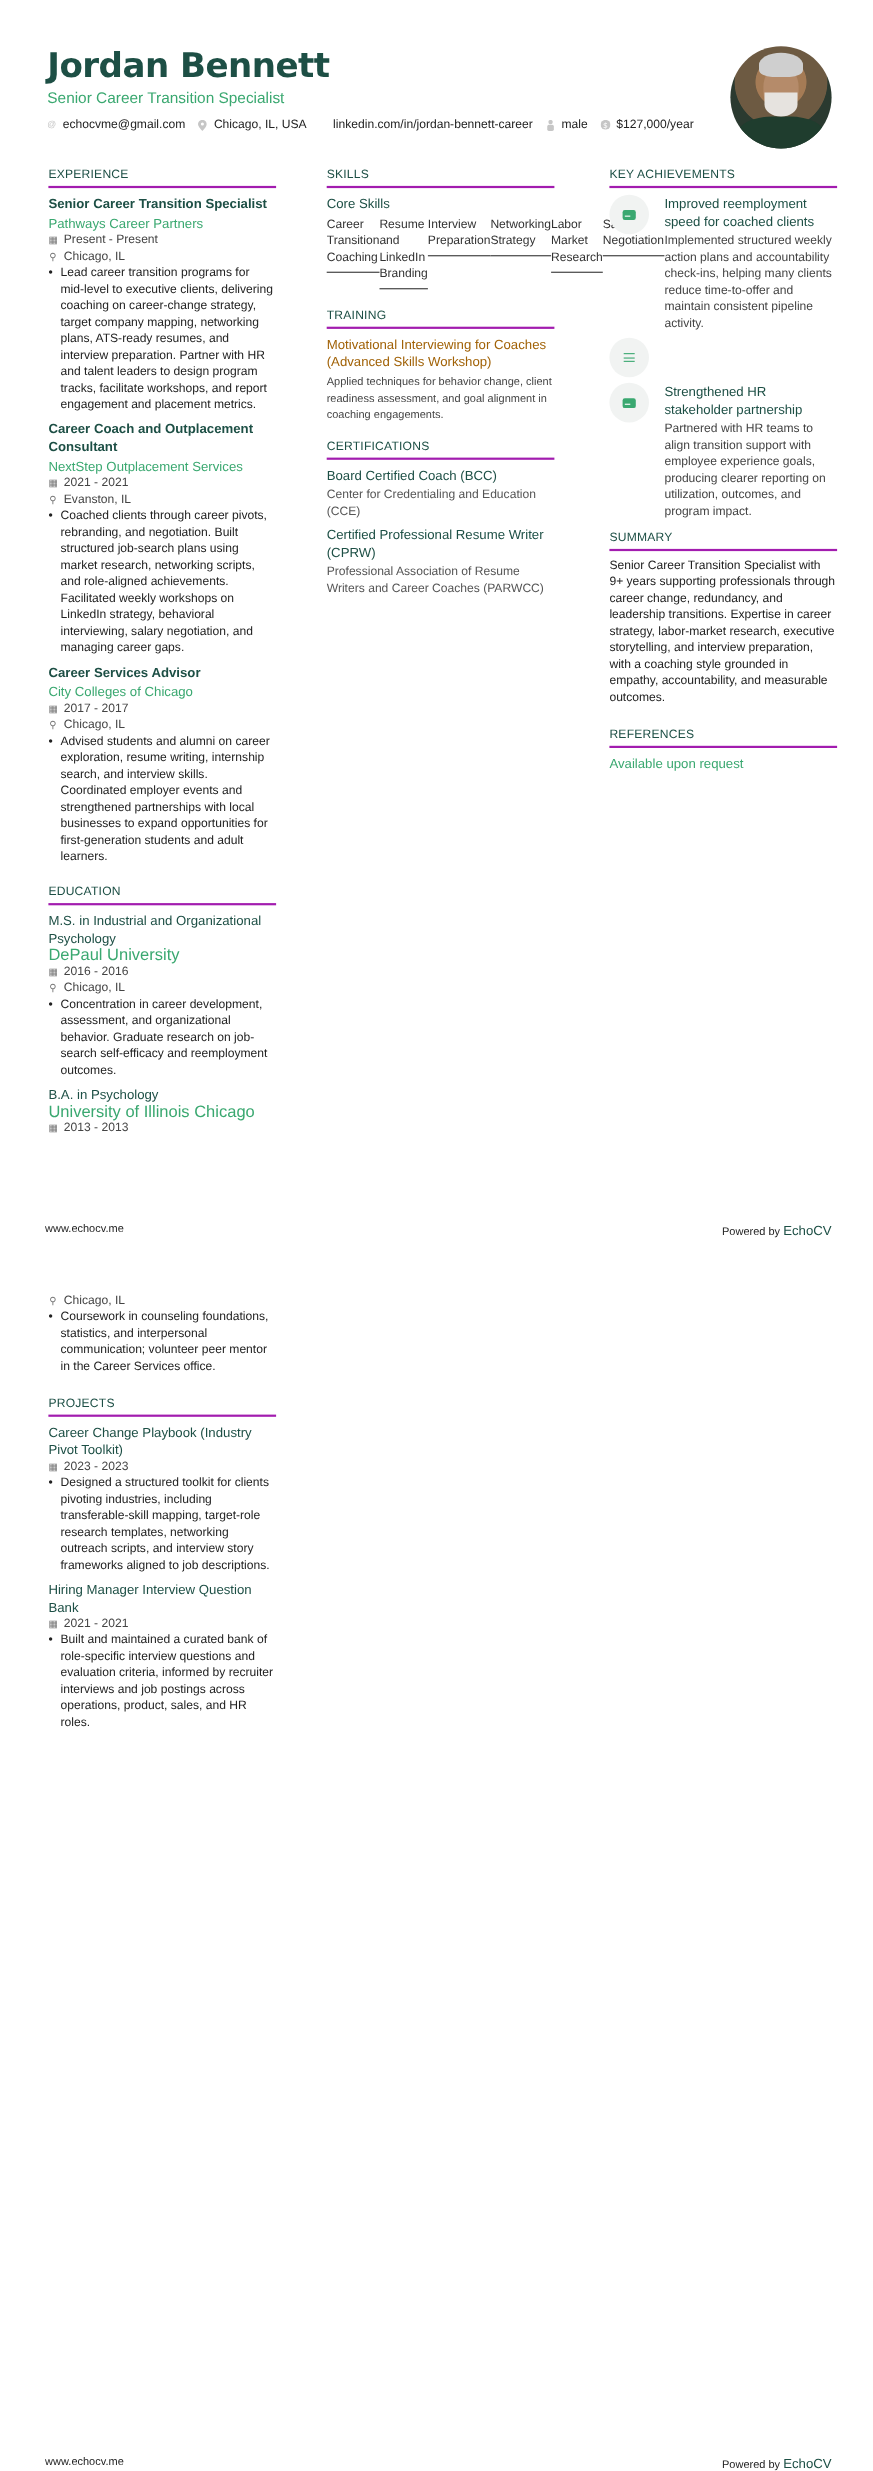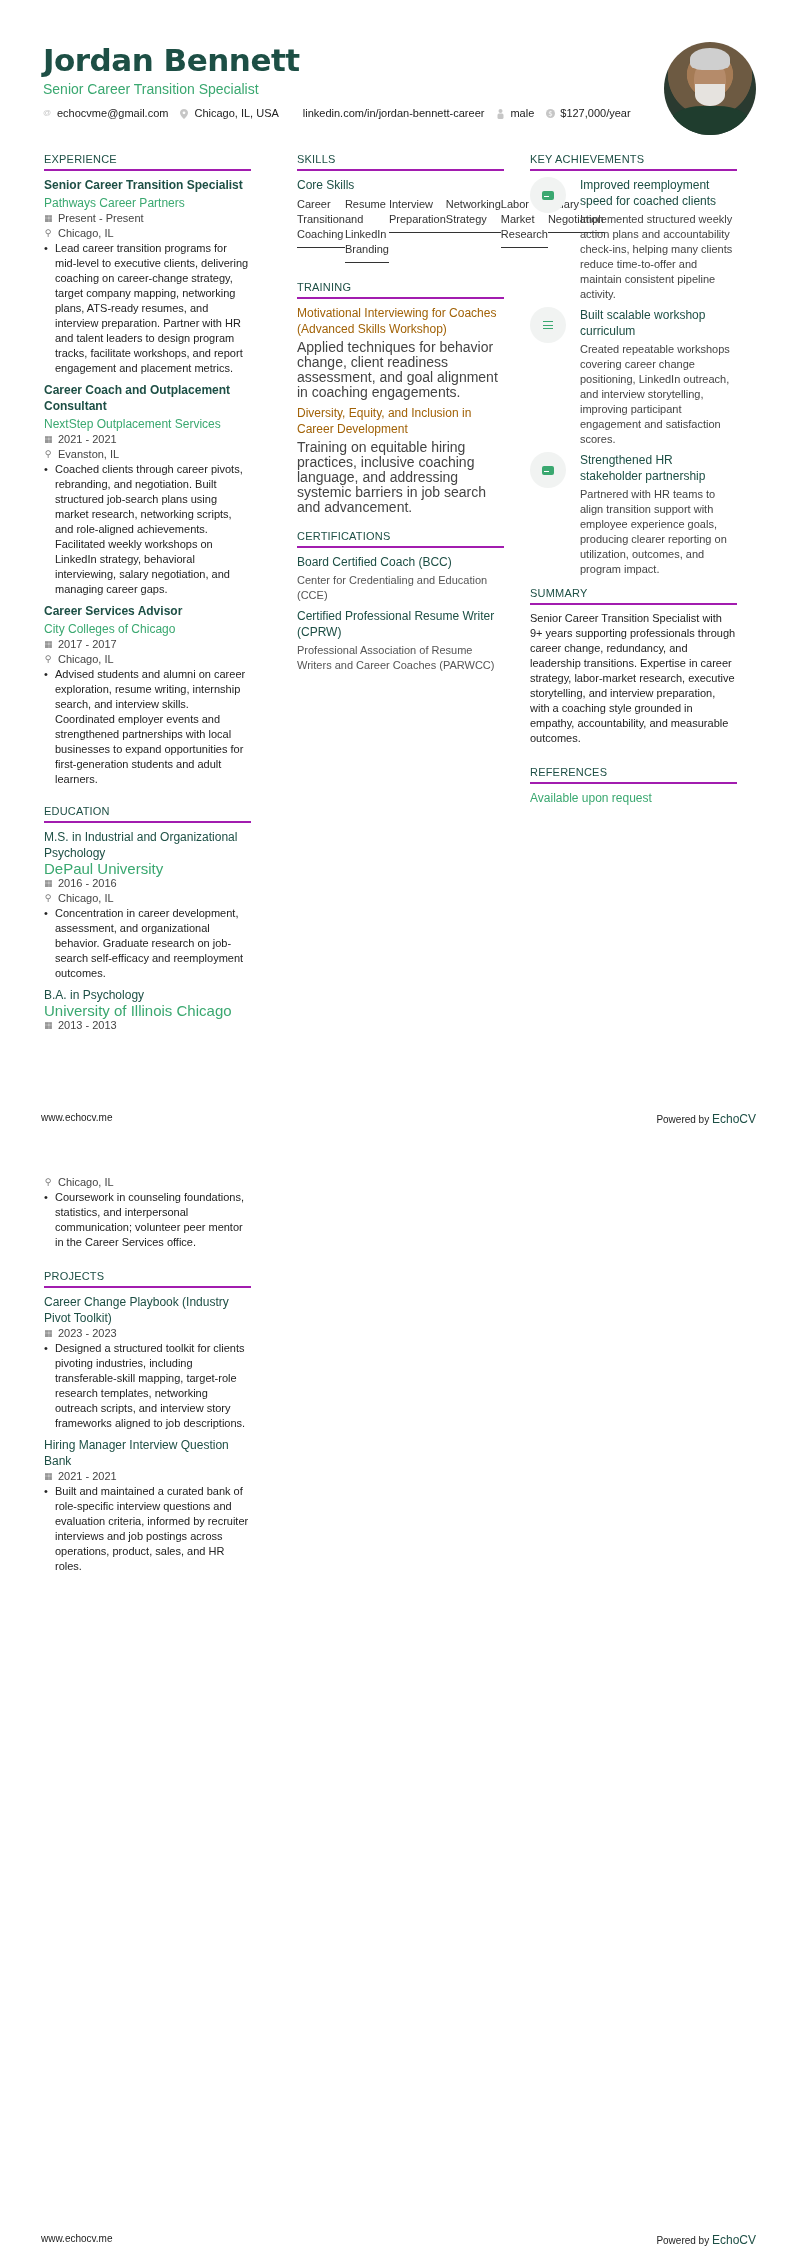--- a/index.html
+++ b/index.html
@@ -19,40 +19,40 @@
   .avatar { position: absolute; left: 664px; top: 42px; width: 92px; height: 93px; border-radius: 50%; overflow: hidden;
     background: radial-gradient(circle at 50% 35%, #c9c4bf 0 14%, #a57b55 15% 30%, #6d5a42 31% 55%, #2a3a30 56% 100%); }
   .avatar .hair { position: absolute; left: 26px; top: 6px; width: 40px; height: 22px; border-radius: 50% 50% 30% 30%; background: #cfcfcf; }
   .avatar .face { position: absolute; left: 30px; top: 18px; width: 32px; height: 42px; border-radius: 45%; background: #b58b6a; }
   .avatar .beard { position: absolute; left: 31px; top: 42px; width: 30px; height: 22px; border-radius: 0 0 50% 50%; background: #e6e3df; }
   .avatar .jacket { position: absolute; left: 6px; top: 64px; width: 80px; height: 40px; border-radius: 40% 40% 0 0; background: #1f3d2e; }
 
   .col { position: absolute; }
   .col1 { left: 44px; width: 207px; }
   .col2 { left: 297px; width: 207px; }
-  .col3 { left: 530px; width: 207px; }
+  .col3 { left: 554px; width: 207px; }
 
   .sec-h { font-size: 11px; color: #1d4f45; text-transform: uppercase; letter-spacing: 0.2px; padding-bottom: 3px; border-bottom: 2px solid #a21caf; margin-bottom: 6px; line-height: 13px; }
   .job-title { font-size: 12px; font-weight: bold; color: #1d4f45; line-height: 16px; }
   .company { font-size: 12px; color: #3aa870; line-height: 16px; margin-top: 2px; }
   .meta { font-size: 11px; color: #444; display: flex; align-items: center; line-height: 15px; }
   .meta .ic { width: 8px; margin-right: 6px; color: #777; font-size: 9px; display: inline-block; text-align: center; }
   .bullet { display: flex; font-size: 11px; color: #222; line-height: 15px; }
   .bullet .dot { width: 11px; flex: none; font-size: 11px; }
   .entry { margin-bottom: 6px; }
 
   .edu-title { font-size: 12px; color: #1d4f45; line-height: 16px; }
   .edu-school { font-size: 15px; color: #3aa870; line-height: 15px; }
 
   .skill-group { font-size: 12px; color: #1d4f45; line-height: 16px; margin-bottom: 4px; }
   .skill { font-size: 11px; color: #333; line-height: 15px; display: inline-block; padding-bottom: 5px; border-bottom: 1px solid #333; margin-bottom: 6px; }
   .skills-list { display: flex; flex-direction: row; align-items: flex-start; }
 
   .train-title { font-size: 12px; color: #a16207; line-height: 16px; }
-  .train-desc { font-size: 14px; color: #444; line-height: 15px; margin-top: 3px; margin-bottom: 5px; }
+  .train-desc { font-size: 10px; color: #444; line-height: 15px; margin-top: 3px; margin-bottom: 5px; }
   .cert-title { font-size: 12px; color: #1d4f45; line-height: 16px; }
   .cert-org { font-size: 11px; color: #555; line-height: 15px; margin-top: 3px; margin-bottom: 5px; }
 
   .ach { display: flex; margin-bottom: 5px; }
   .ach-ic { width: 36px; height: 36px; border-radius: 50%; background: #f1f3f2; flex: none; display: flex; align-items: center; justify-content: center; margin-right: 14px; }
   .ach-ic .card { width: 12px; height: 9px; background: #3aa870; border-radius: 2px; position: relative; }
   .ach-ic .card::after { content: ""; position: absolute; left: 2px; top: 5px; width: 5px; height: 1px; background: #fff; }
   .ach-ic .lines { width: 10px; height: 8px; border-top: 1px solid #3aa870; border-bottom: 1px solid #3aa870; position: relative; }
   .ach-ic .lines::after { content: ""; position: absolute; left: 0; top: 3px; width: 10px; height: 1px; background: #3aa870; }
   .ach-title { font-size: 12px; color: #1d4f45; line-height: 16px; }
@@ -209,24 +209,20 @@
       <span class="skill">Networking Strategy</span>
       <span class="skill">Labor Market Research</span>
       <span class="skill">Salary Negotiation</span>
     </div>
 
     <div class="sec-h" style="margin-top:12px;">TRAINING</div>
     <div>
       <div class="train-title">Motivational Interviewing for Coaches (Advanced Skills Workshop)</div>
       <div class="train-desc">Applied techniques for behavior change, client readiness assessment, and goal alignment in coaching engagements.</div>
     </div>
-    <div>
-      <div class="train-title">Diversity, Equity, and Inclusion in Career Development</div>
-      <div class="train-desc">Training on equitable hiring practices, inclusive coaching language, and addressing systemic barriers in job search and advancement.</div>
-    </div>
 
     <div class="sec-h" style="margin-top:15px;">CERTIFICATIONS</div>
     <div>
       <div class="cert-title">Board Certified Coach (BCC)</div>
       <div class="cert-org">Center for Credentialing and Education (CCE)</div>
     </div>
     <div>
       <div class="cert-title">Certified Professional Resume Writer (CPRW)</div>
       <div class="cert-org">Professional Association of Resume Writers and Career Coaches (PARWCC)</div>
     </div>
@@ -241,24 +237,20 @@
         </div>
       <div>
         <div class="ach-title">Improved reemployment speed for coached clients</div>
         <div class="ach-desc">Implemented structured weekly action plans and accountability check-ins, helping many clients reduce time-to-offer and maintain consistent pipeline activity.</div>
       </div>
     </div>
     <div class="ach">
       <div class="ach-ic">
           <div class="lines"></div>
         </div>
-      <div>
-        <div class="ach-title">Built scalable workshop curriculum</div>
-        <div class="ach-desc">Created repeatable workshops covering career change positioning, LinkedIn outreach, and interview storytelling, improving participant engagement and satisfaction scores.</div>
-      </div>
     </div>
     <div class="ach">
       <div class="ach-ic">
           <div class="card"></div>
         </div>
       <div>
         <div class="ach-title">Strengthened HR stakeholder partnership</div>
         <div class="ach-desc">Partnered with HR teams to align transition support with employee experience goals, producing clearer reporting on utilization, outcomes, and program impact.</div>
       </div>
     </div>

